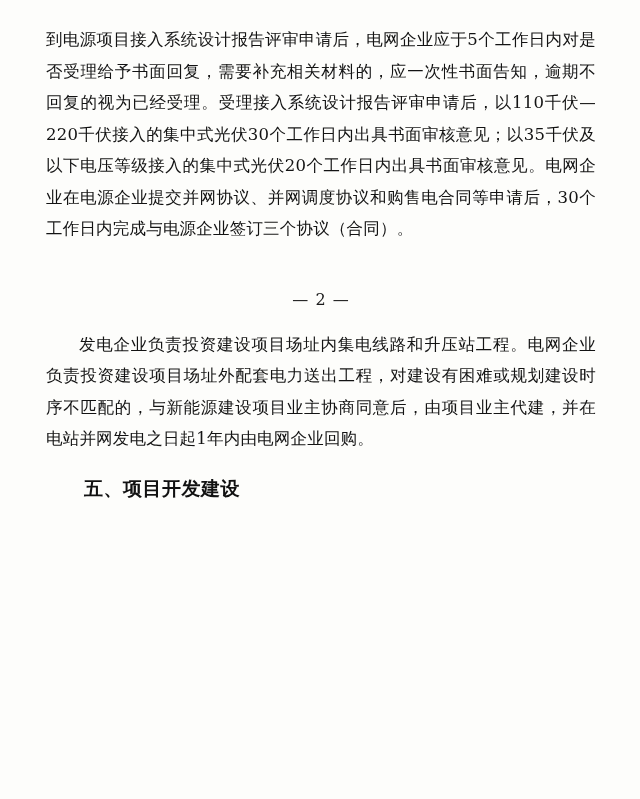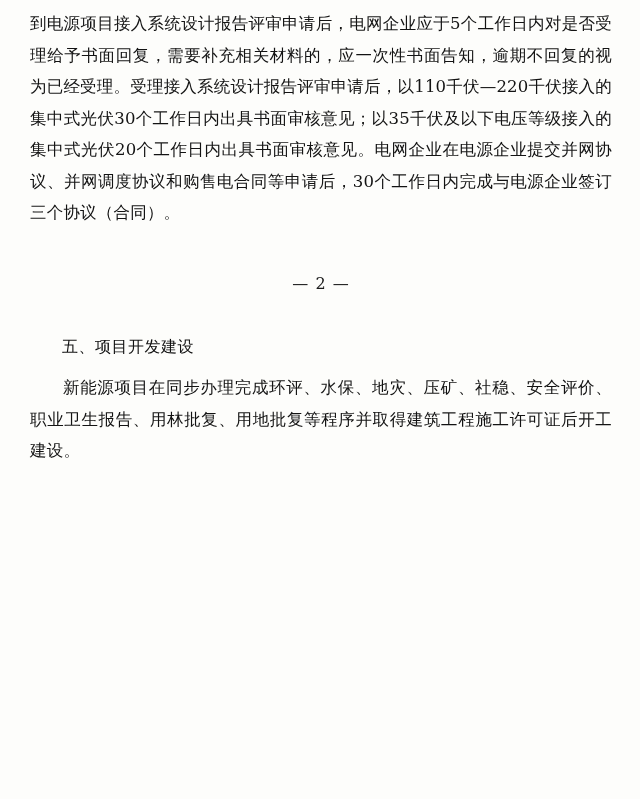--- a/index.html
+++ b/index.html
@@ -12,21 +12,21 @@
     height: 799px;
     font-family: "DejaVu Serif", "Liberation Serif", serif;
     color: #111111;
     overflow: hidden;
   }
   #page {
     position: relative;
     width: 640px;
     height: 799px;
     background: #fdfdfb;
-    padding: 0;
+    padding: 16px;
     box-sizing: border-box;
   }
   .page-inner {
     padding: 8px 28px 0 30px;
     box-sizing: border-box;
   }
   p.para {
     margin: 0 0 0 0;
     font-size: 16.5px;
     line-height: 31.5px;
@@ -41,48 +41,48 @@
   }
   .pagenum {
     text-align: center;
     font-size: 16px;
     line-height: 30px;
     margin: 22px 0 14px 0;
     letter-spacing: 1px;
     color: #1a1a1a;
   }
   .section-head {
-    font-size: 16px;
+    font-size: 19px;
     line-height: 31.5px;
-    font-weight: normal;
+    font-weight: bold;
     text-indent: 2em;
     margin: 12px 0 4px 0;
     letter-spacing: 0.5px;
   }
   .gap-sm { height: 6px; }
   .gap-lg { height: 18px; }
 </style>
 </head>
 <body>
 
 <div id="page">
   <div class="page-inner">
 
     <p class="para">到电源项目接入系统设计报告评审申请后，电网企业应于5个工作日内对是否受理给予书面回复，需要补充相关材料的，应一次性书面告知，逾期不回复的视为已经受理。受理接入系统设计报告评审申请后，以110千伏—220千伏接入的集中式光伏30个工作日内出具书面审核意见；以35千伏及以下电压等级接入的集中式光伏20个工作日内出具书面审核意见。电网企业在电源企业提交并网协议、并网调度协议和购售电合同等申请后，30个工作日内完成与电源企业签订三个协议（合同）。</p>
 
     <div class="gap-lg"></div>
 
     <div class="pagenum">— 2 —</div>
 
+    <p class="para indent">发电企业负责投资建设项目场址内集电线路和升压站工程。电网企业负责投资建设项目场址外配套电力送出工程，对建设有困难或规划建设时序不匹配的，与新能源建设项目业主协商同意后，由项目业主代建，并在电站并网发电之日起1年内由电网企业回购。</p>
 
     <div class="gap-sm"></div>
 
     <p class="section-head">五、项目开发建设</p>
 
     <div class="gap-sm"></div>
 
-    <p class="para indent">新能源项目在同步办理完成环评、水保、地灾、压矿、社稳、安全评价、职业卫生报告、用林批复、用地批复等程序并取得建筑工程施工许可证后开工建设。</p>
 
     <div class="gap-sm"></div>
 
 
   </div>
 </div>
 
 </body></html>

